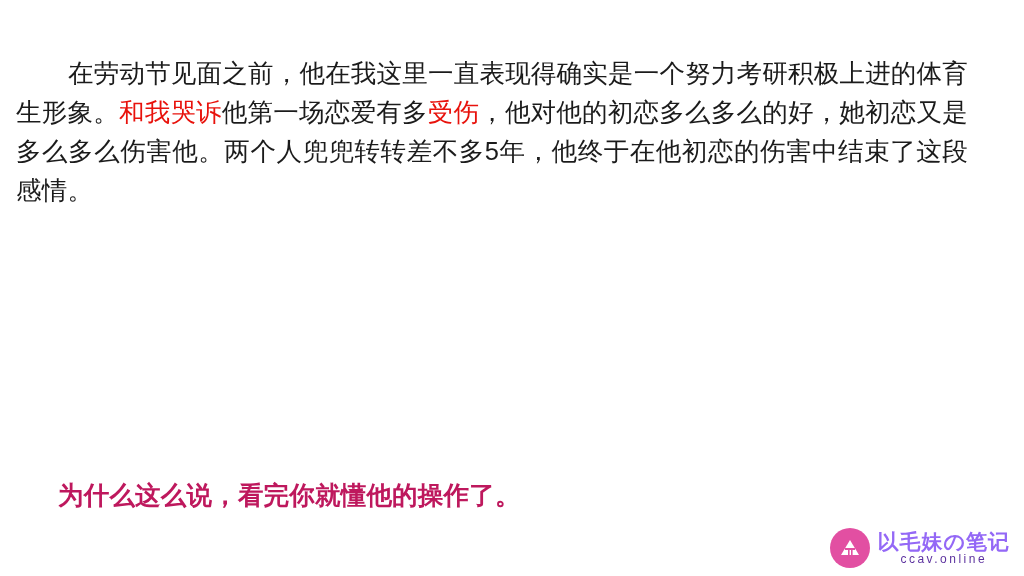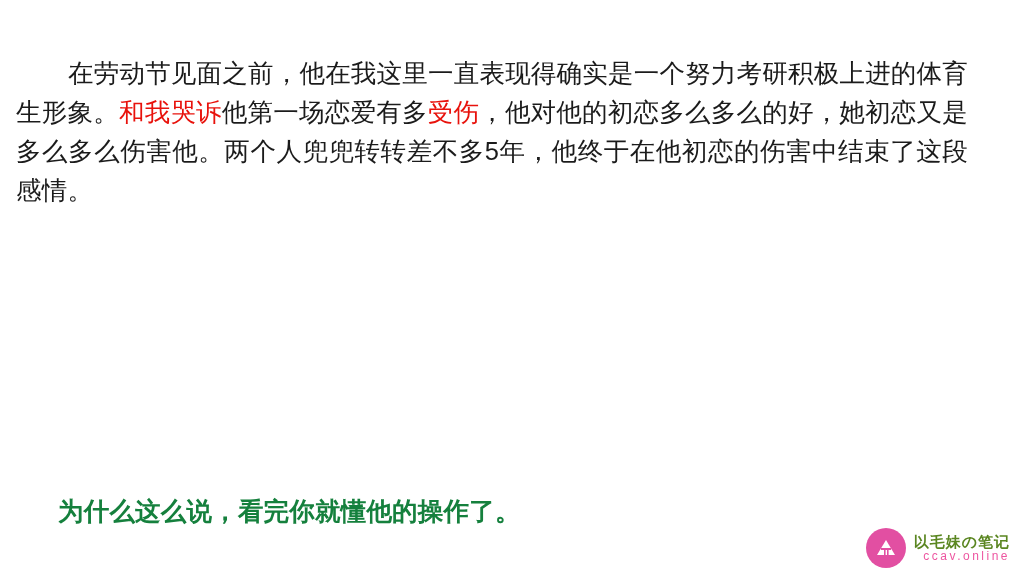--- a/index.html
+++ b/index.html
@@ -44,26 +44,25 @@
     width: 52px;
   }
   .hl {
     color: #e8120c;
   }
   .p3 {
     position: absolute;
     left: 58px;
     top: 476px;
     width: 900px;
-    color: #15803d;
+    color: #be185d;
     font-size: 25.5px;
     line-height: 39px;
     font-weight: 700;
     letter-spacing: 0.2px;
-    margin-top: 16px;
   }
   .watermark {
     position: absolute;
     right: 14px;
     bottom: 8px;
     display: flex;
     align-items: center;
     gap: 8px;
     opacity: 0.92;
   }
@@ -77,30 +76,30 @@
     justify-content: center;
     position: relative;
   }
   .wm-badge svg { display:block; }
   .wm-text {
     display: flex;
     flex-direction: column;
     line-height: 1.05;
   }
   .wm-title {
-    font-size: 15px;
+    font-size: 21px;
     font-weight: 700;
-    color: #4d7c0f;
+    color: #8b5cf6;
     letter-spacing: 1px;
   }
   .wm-sub {
     font-size: 12px;
-    color: #ec4899;
+    color: #4c1d95;
     letter-spacing: 2.5px;
-    text-align: right;
+    text-align: center;
   }
 </style>
 </head>
 <body>
 
 <div class="page">
 
   <div class="para p1">
     <span class="indent"></span><span>在劳动节见面之前，他在我这里一直表现得确实是一个努力考研积极上进的体育生形象。</span><span class="hl">和我哭诉</span><span>他第一场恋爱有多</span><span class="hl">受伤</span><span>，他对他的初恋多么多么的好，她初恋又是多么多么伤害他。两个人兜兜转转差不多5年，他终于在他初恋的伤害中结束了这段感情。</span>
   </div>

